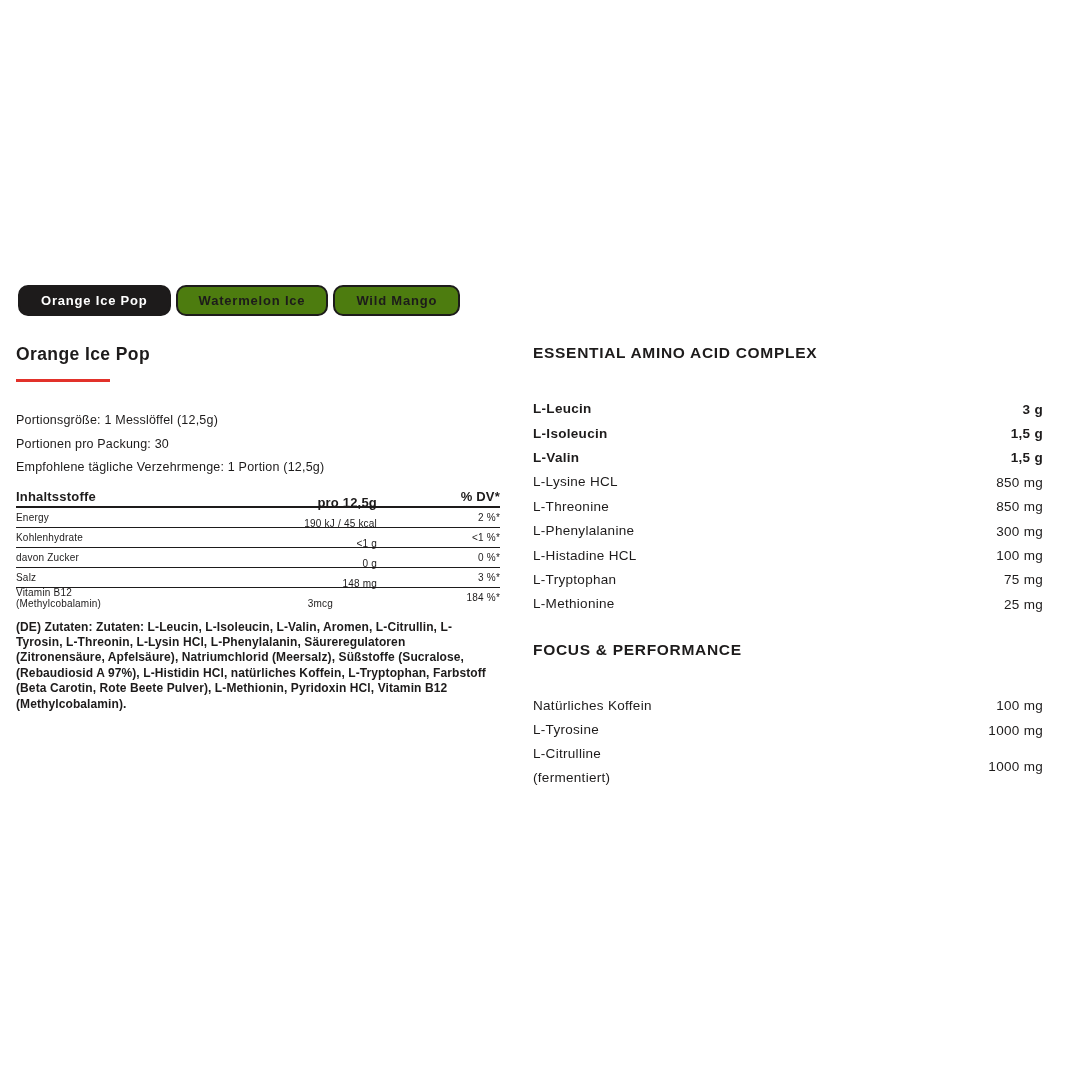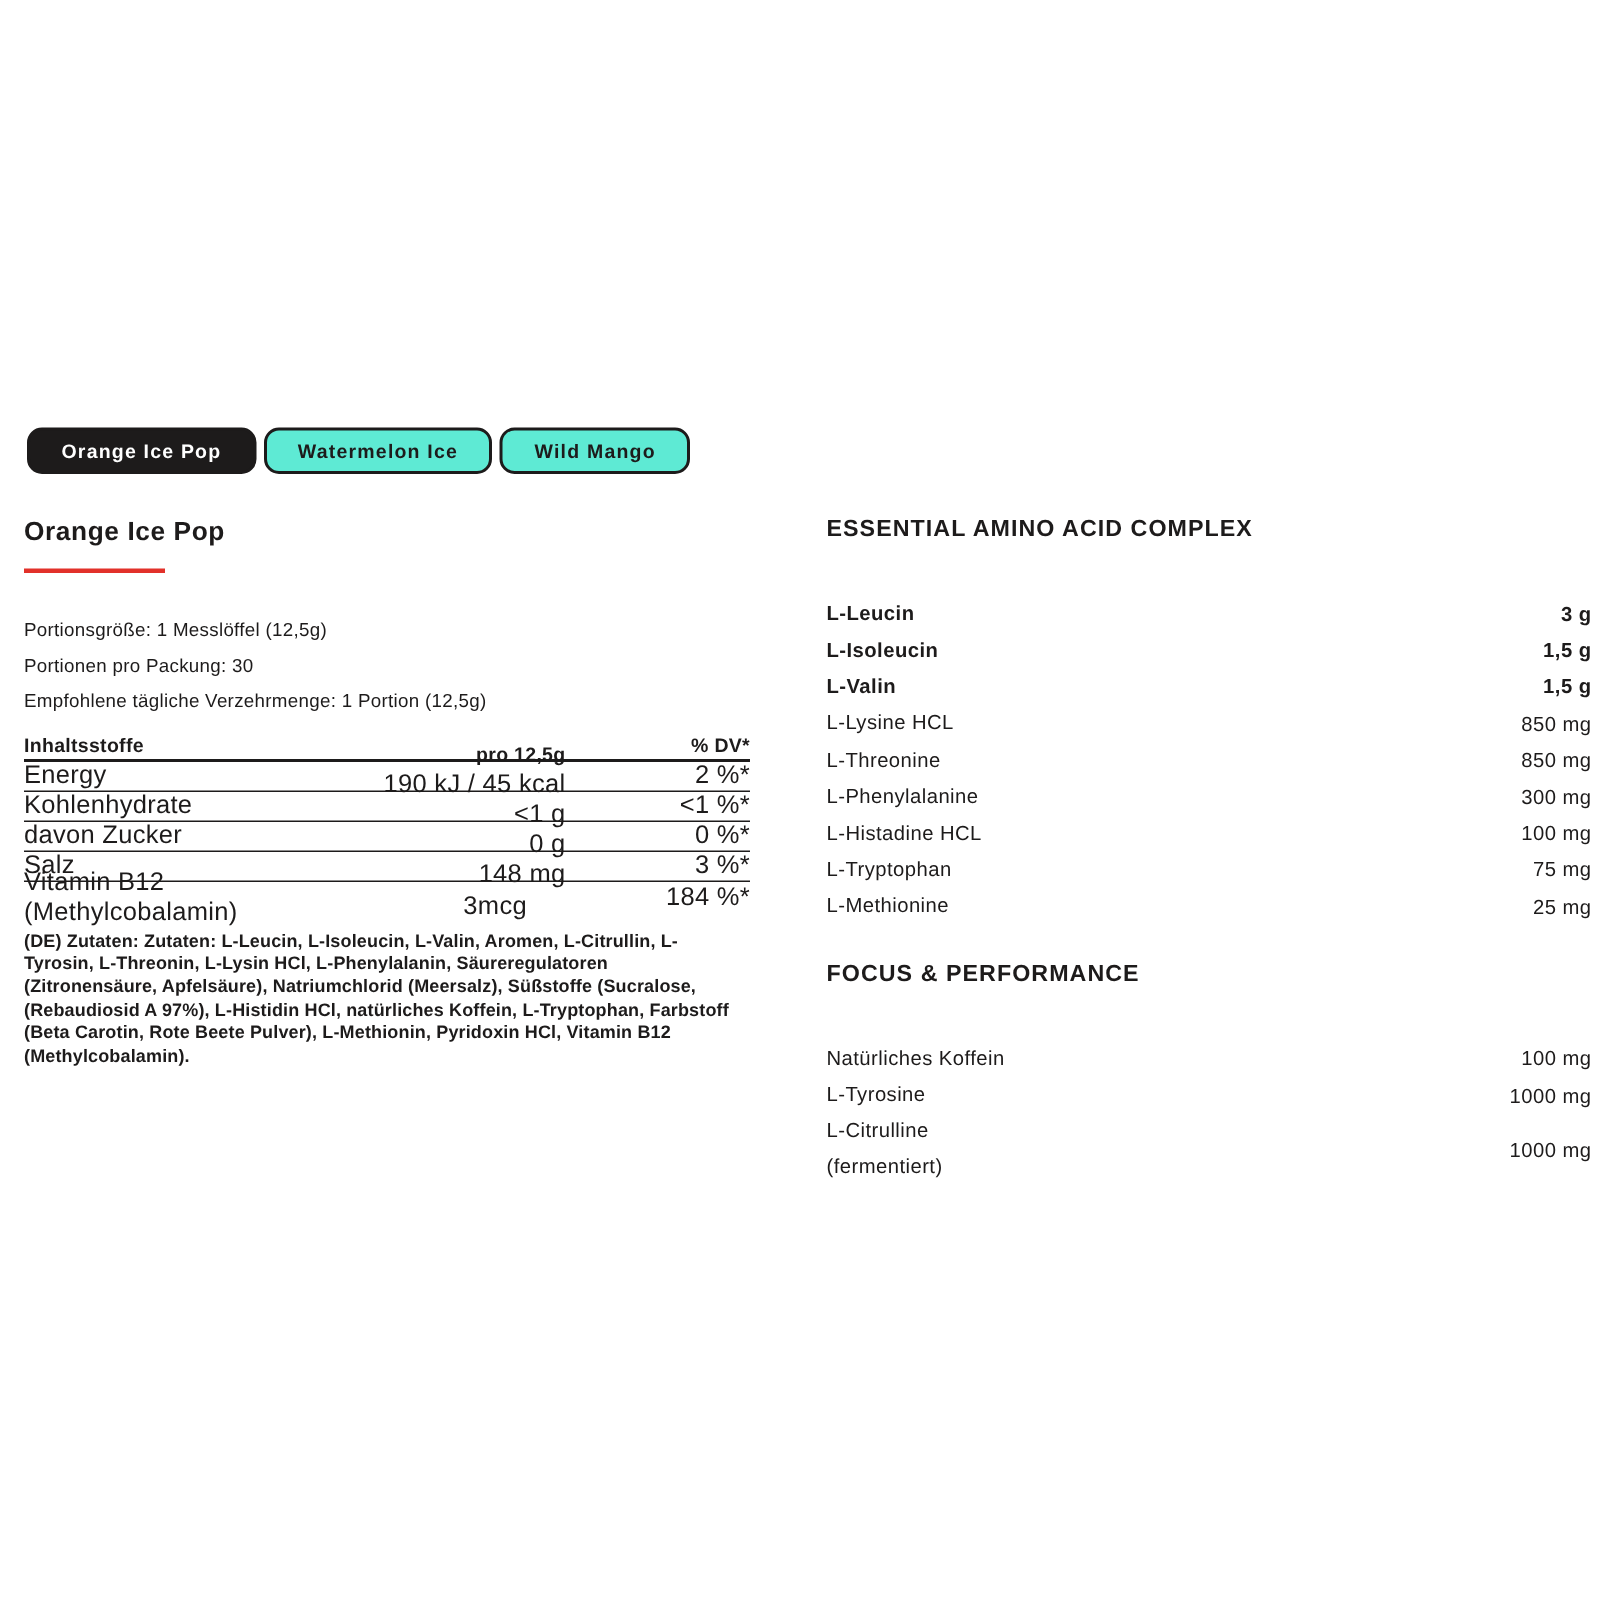--- a/index.html
+++ b/index.html
@@ -20,21 +20,21 @@
     left: 18px;
     top: 285px;
     display: flex;
     gap: 5px;
   }
   .tab {
     height: 31px;
     padding: 0 21px;
     border: 2px solid #1d1b1b;
     border-radius: 10px;
-    background: #5eead4;
+    background: #4d7c0f;
     color: #1d1b1b;
     font-family: "Liberation Sans", sans-serif;
     font-size: 13px;
     font-weight: 700;
     letter-spacing: 0.8px;
     cursor: pointer;
     display: flex;
     align-items: center;
     white-space: nowrap;
   }
@@ -68,21 +68,21 @@
     line-height: 23.5px;
     letter-spacing: 0.2px;
   }
 
   .ntable { margin-top: 7px; width: 100%; }
   .trow {
     display: flex;
     align-items: center;
     height: 20px;
     border-bottom: 1.5px solid #1d1b1b;
-    font-size: 17px;
+    font-size: 10px;
     letter-spacing: 0.2px;
   }
   .trow.thead {
     font-size: 13px;
     font-weight: 700;
     height: 21px;
     border-bottom: 2.5px solid #1d1b1b;
   }
   .tbody .trow:last-child { border-bottom: none; gap: 44px; }
   .c1 { flex: 1; text-align: left; }
@@ -97,21 +97,20 @@
     line-height: 15.4px;
     letter-spacing: 0.1px;
   }
 
   
   .right-col {
     position: absolute;
     left: 533px;
     top: 344px;
     width: 510px;
-    margin-left: 18px;
   }
   .section + .section { margin-top: 24px; }
   .section-heading {
     font-size: 15.5px;
     font-weight: 700;
     letter-spacing: 0.7px;
     line-height: 18px;
   }
   .section-rows { margin-top: 35px; }
   .nutrient-row {

